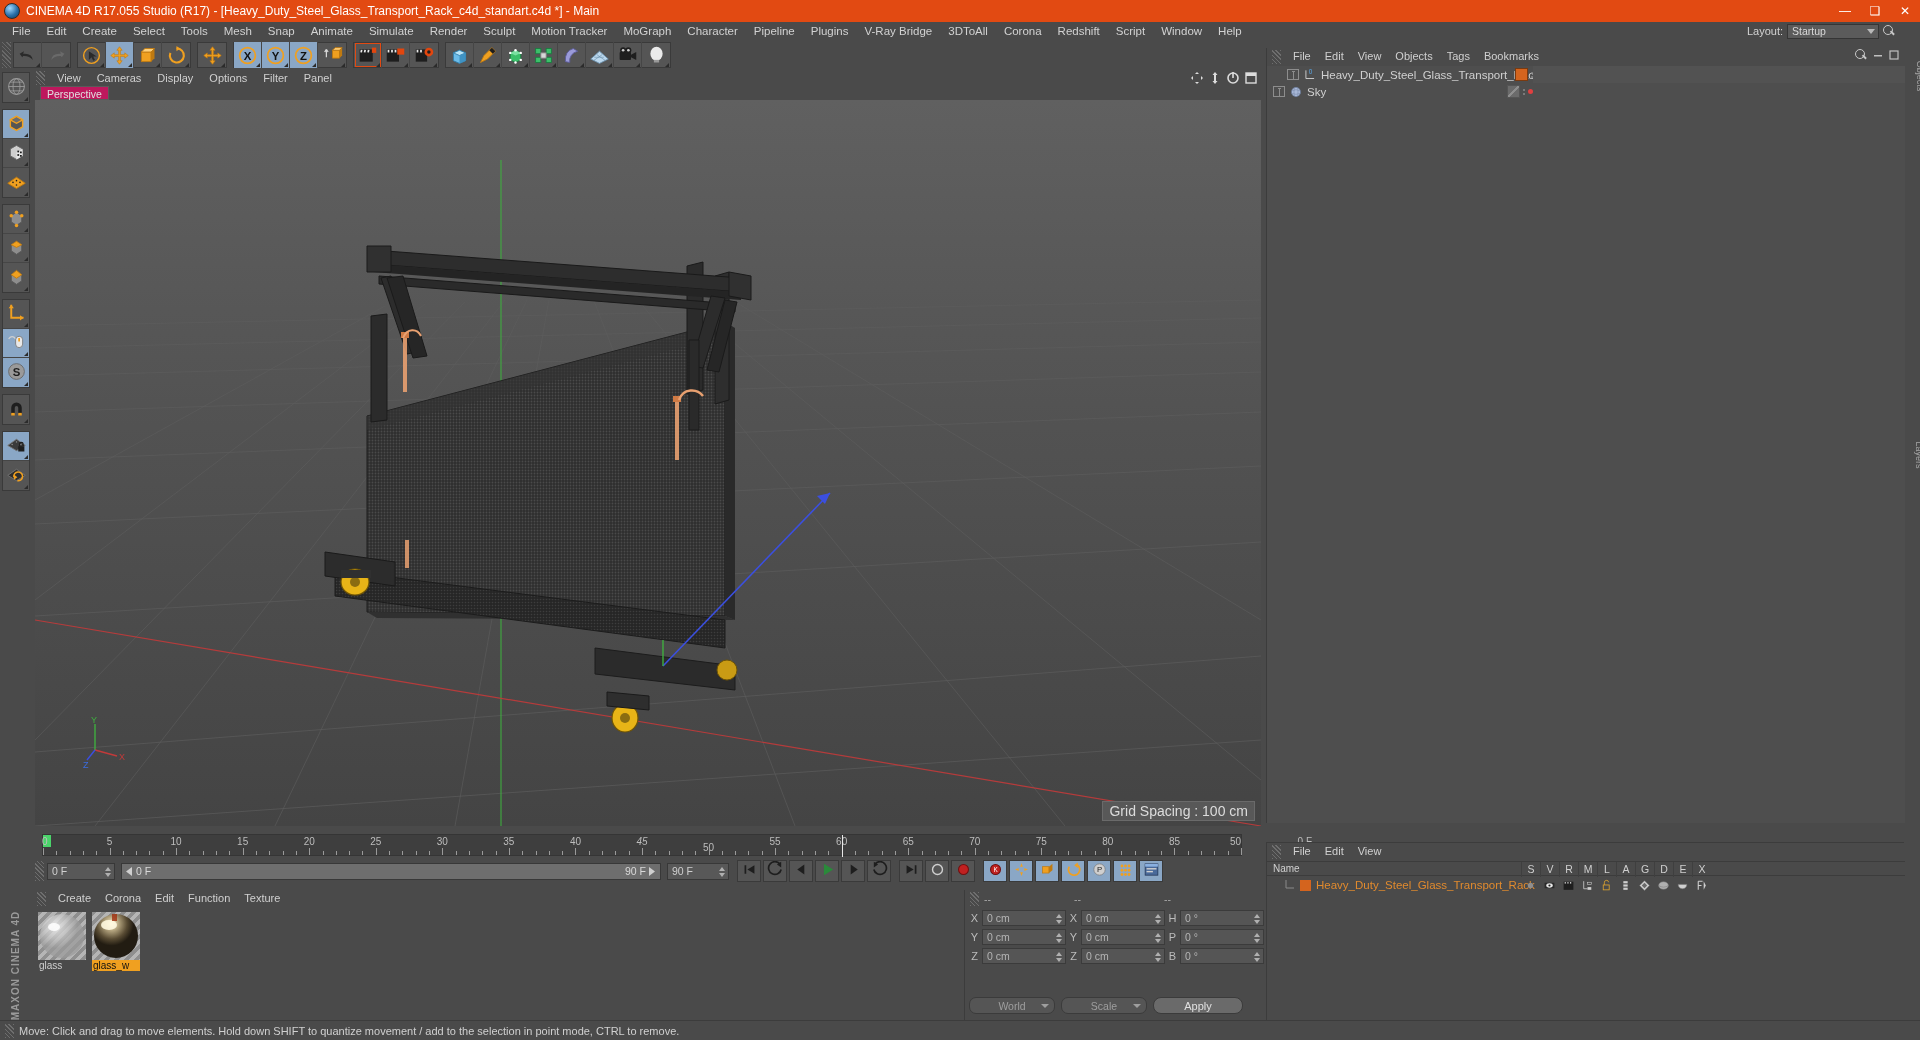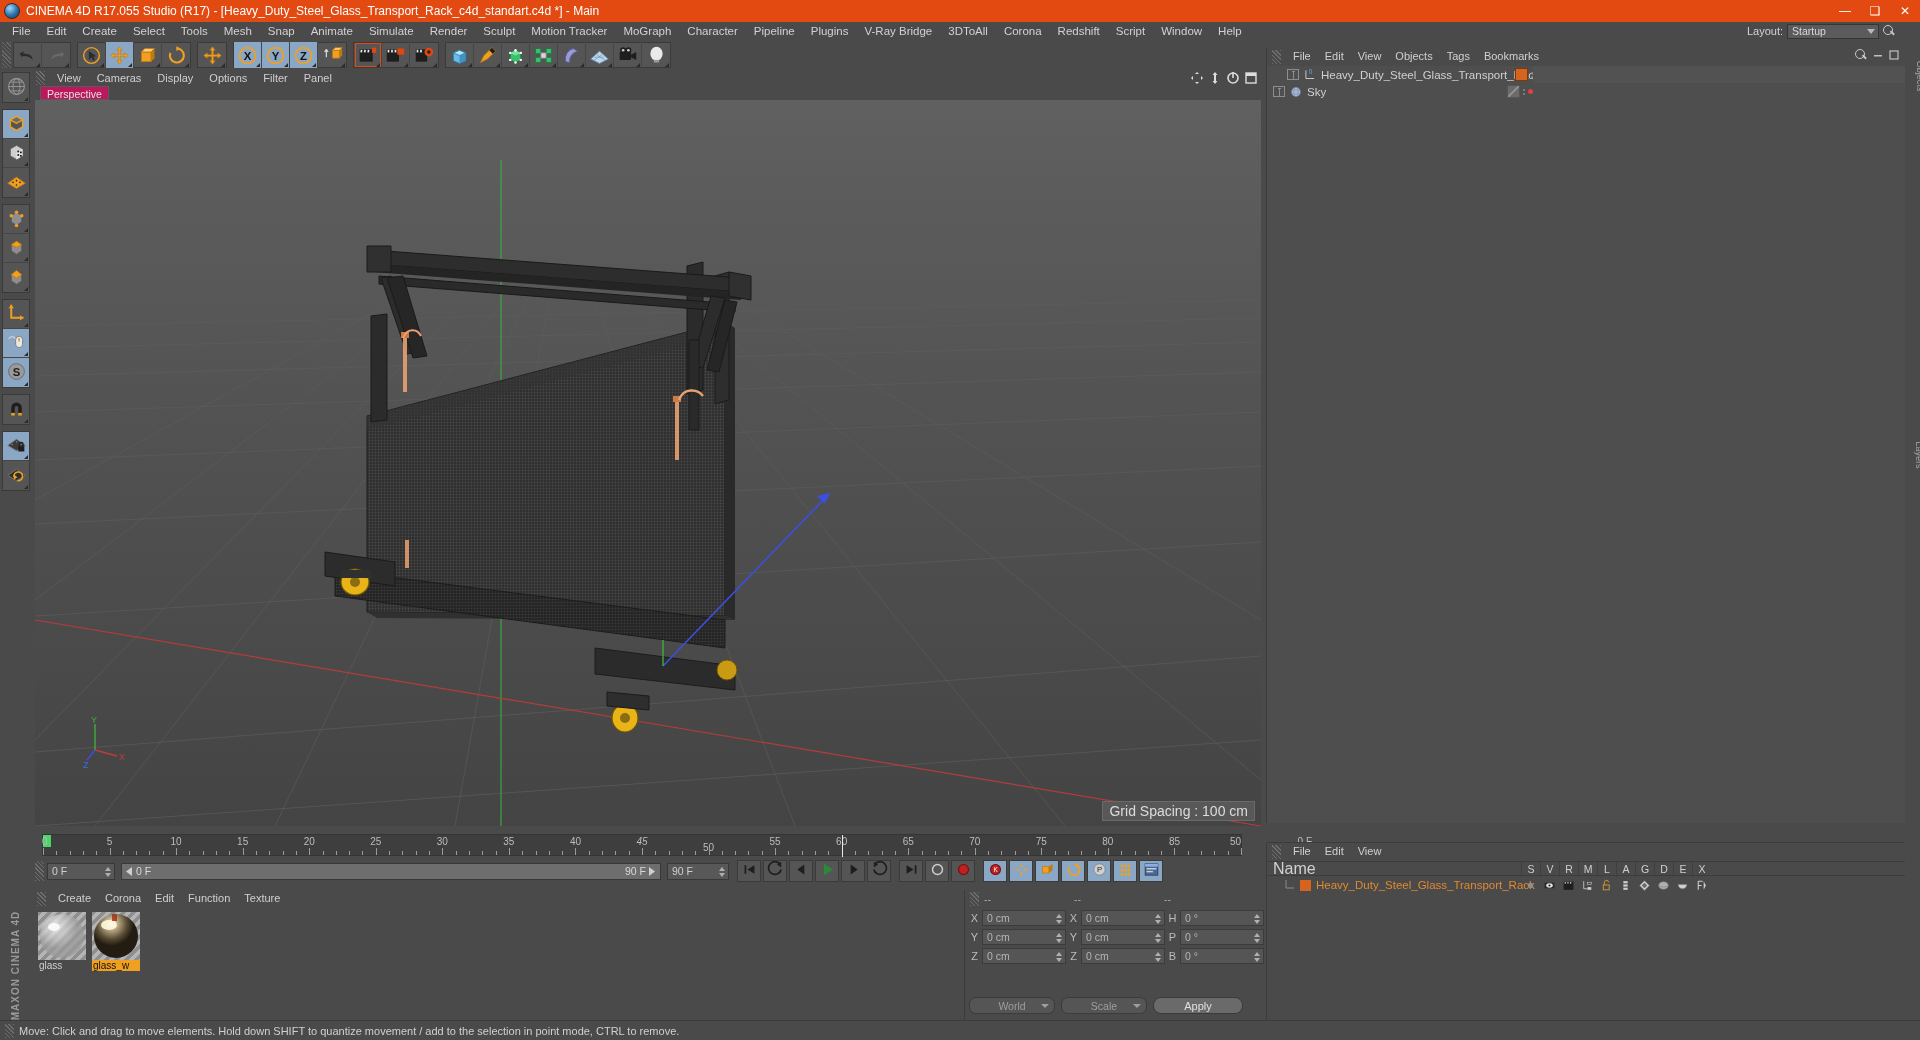--- a/index.html
+++ b/index.html
@@ -224,21 +224,21 @@
     position:absolute; left:1266px; top:842px; width:638px; height:178px; background:#4a4a4a;
     border-left:1px solid #3c3c3c; border-top:1px solid #3c3c3c;
   }
   .am-menu { height:17px; display:flex; align-items:center; }
   .am-menu .grip2 { width:9px;height:14px;margin:0 5px;
     background-image:repeating-linear-gradient(45deg,#6e6e6e 0 1px,transparent 1px 3px); }
   .am-menu .mi { padding:0 7px; font-size:11px; color:#d0d0d0; line-height:17px; }
   .am-hdr { position:absolute; left:0; top:18px; width:638px; height:15px;
      background:#4a4a4a; border-top:1px solid #3c3c3c; border-bottom:1px solid #3c3c3c;
      display:flex; align-items:center; }
-  .am-hdr .nm { padding-left:6px; font-size:16px; color:#d0d0d0; }
+  .am-hdr .nm { padding-left:6px; font-size:10px; color:#d0d0d0; }
   .am-cols { position:absolute; left:254px; top:0; display:flex; }
   .am-col { width:19px; text-align:center; font-size:10.5px; color:#cfcfcf;
      border-left:1px solid #3f3f3f; height:15px; line-height:15px; }
   .am-row { position:absolute; left:0; top:34px; width:638px; height:16px;
      display:flex; align-items:center; font-size:11.5px; color:#e08a2e; }
   .am-icons { position:absolute; left:254px; top:0; display:flex; height:16px; align-items:center; }
   .am-icons div { width:19px; display:flex; align-items:center; justify-content:center; }
 
   
   .statusbar {

